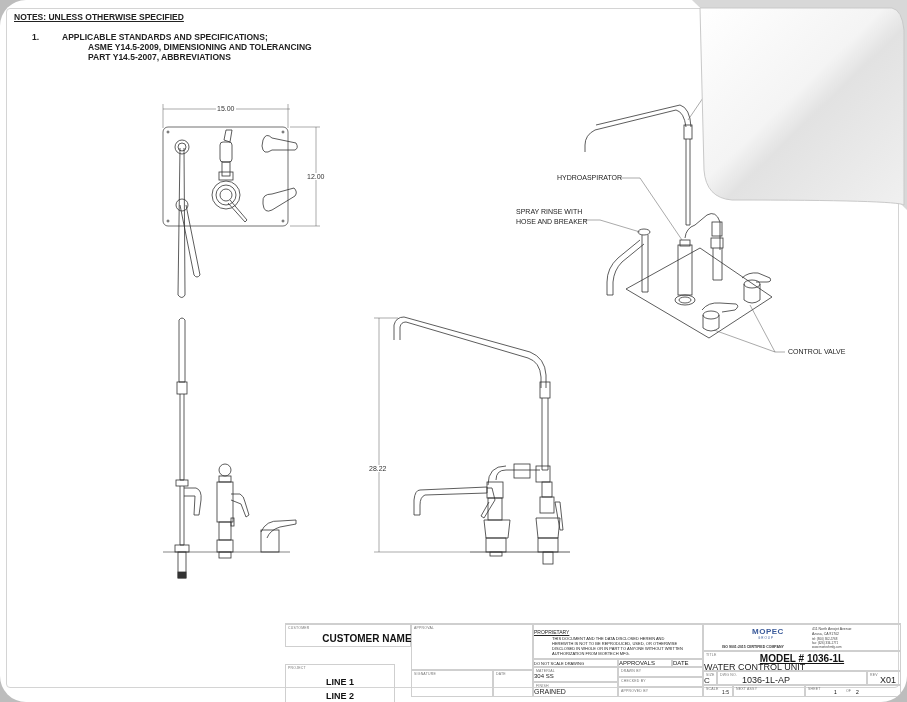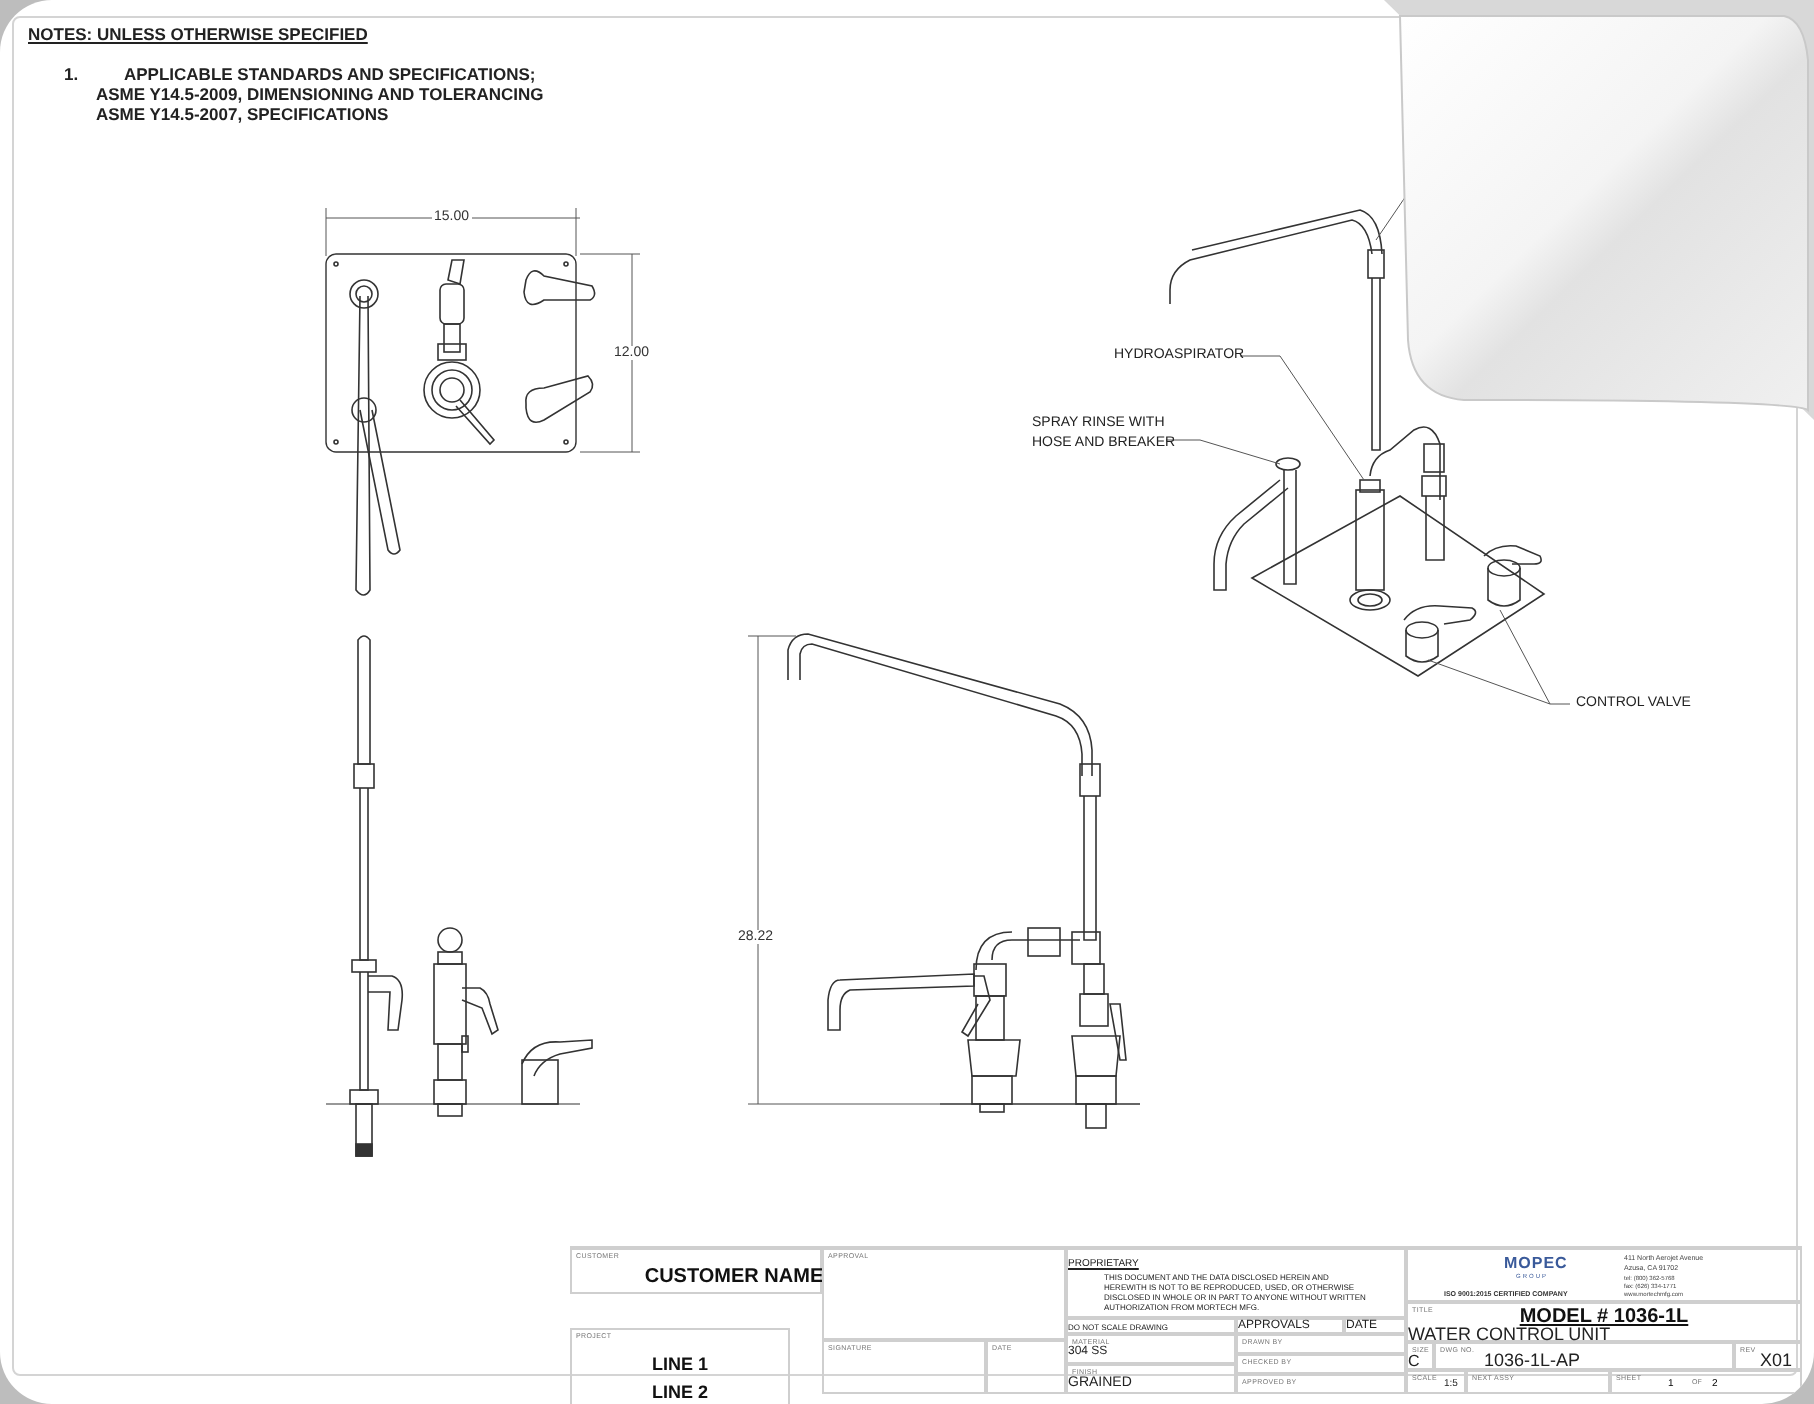--- a/index.html
+++ b/index.html
@@ -4,21 +4,21 @@
 <style>
   html, body { margin:0; padding:0; }
   body { width:907px; height:702px; background:#bdbdbd; position:relative; overflow:hidden; font-family:"Liberation Sans", sans-serif; }
   .sheet { position:absolute; left:0; top:0; width:907px; height:702px; background:#ffffff; border-radius:26px 0 26px 26px; overflow:hidden; }
   .border-line { position:absolute; left:6px; top:8px; right:8px; bottom:14px; border:1px solid #d4d4d4; border-radius:4px; pointer-events:none; }
   .notes { position:absolute; left:14px; top:12px; font-size:8.5px; color:#222; line-height:10px;font-weight:bold; }
   .notes .hdr { text-decoration:underline; }
   .notes .item { margin-top:10px; padding-left:18px; position:relative; }
   .notes .item .num { position:absolute; left:18px; }
   .notes .item .txt { margin-left:18px; }
-  .notes .sub { margin-left:34px; }
+  .notes .sub { margin-left:74px; }
   svg.drawing { position:absolute; left:0; top:0; }
   .label { position:absolute; font-size:7px; color:#222; white-space:nowrap; line-height:8px; }
   .dim { position:absolute; font-size:7px; color:#333; white-space:nowrap; background:#fff; padding:0 1px; }
   
   .tb { position:absolute; left:285px; top:623px; width:616px; height:73px; border-top:1px solid #cfcfcf; }
   .cell { position:absolute; border:1px solid #cfcfcf; box-sizing:border-box; }
   .tiny { position:absolute; font-size:3.5px; color:#777; left:2px; top:1px; letter-spacing:0.2px; }
   .big { position:absolute; width:100%; text-align:center; font-weight:bold; color:#111; }
   .center { position:absolute; width:100%; text-align:left; color:#222; }
   .curl { position:absolute; right:0; top:0; width:215px; height:210px; }
@@ -29,21 +29,21 @@
 <div class="sheet">
   <div class="border-line"></div>
 
   <div class="notes">
     <div class="hdr">NOTES: UNLESS OTHERWISE SPECIFIED</div>
     <div class="item">
       <span class="num">1.</span>
       <div class="txt" style="margin-left:30px;">APPLICABLE STANDARDS AND SPECIFICATIONS;</div>
     </div>
     <div class="sub">ASME Y14.5-2009, DIMENSIONING AND TOLERANCING</div>
-    <div class="sub">ASME Y14.5-2007, SPECIFICATIONS</div>
+    <div class="sub">PART Y14.5-2007, ABBREVIATIONS</div>
   </div>
 
   <svg class="drawing" width="907" height="702" viewBox="0 0 907 702">
     <g fill="none" stroke="#333" stroke-width="0.8">
 
       <g>
 
         <line x1="163" y1="109" x2="290" y2="109" stroke="#555" stroke-width="0.5"></line>
         <line x1="163" y1="104" x2="163" y2="128" stroke="#555" stroke-width="0.5"></line>
         <line x1="288" y1="104" x2="288" y2="128" stroke="#555" stroke-width="0.5"></line>

